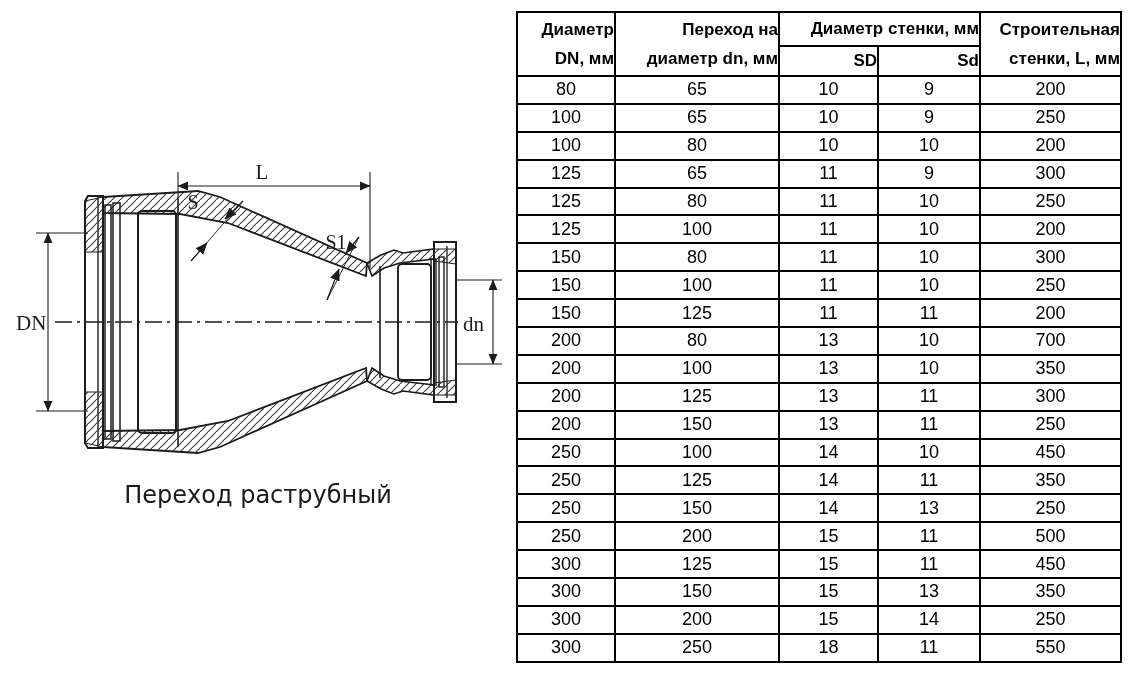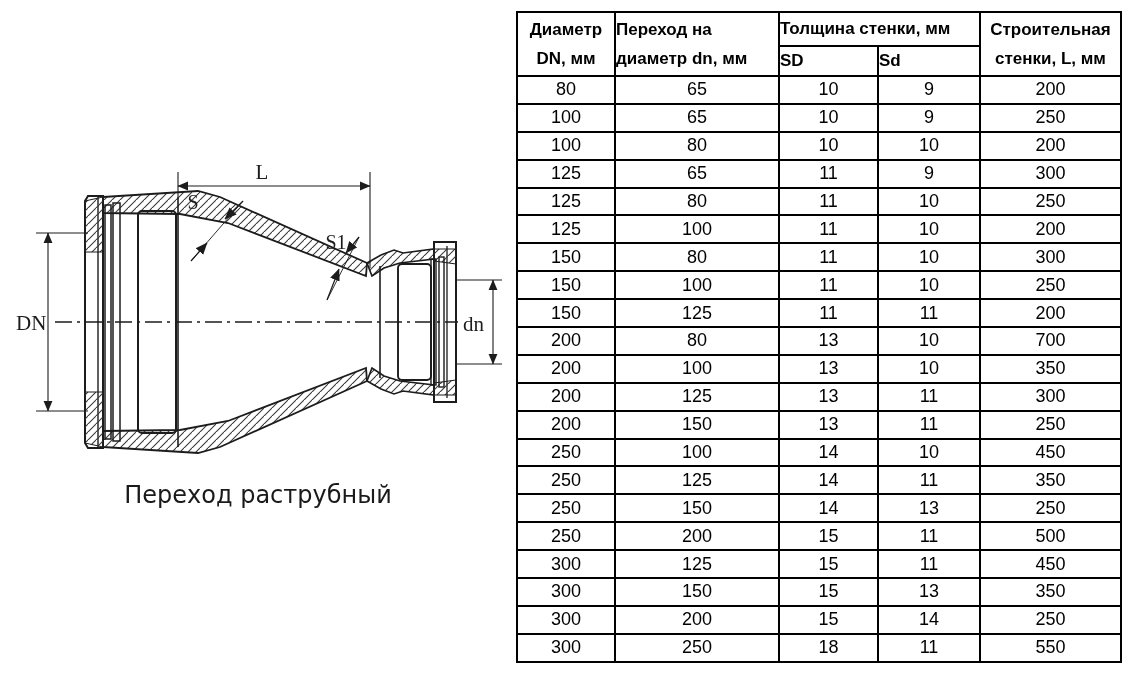--- a/index.html
+++ b/index.html
@@ -20,23 +20,23 @@
   }
   .spec-table th,.spec-table td{
     border:2px solid #000;
     padding:0;
     color:#000;
     overflow:hidden;
     white-space:nowrap;
   }
   .spec-table th{
     font-weight:bold;font-size:17px;line-height:28px;
-    text-align:left;vertical-align:middle;
-  }
-  .spec-table th.al{text-align:center;padding-left:0;}
+    text-align:right;vertical-align:middle;padding-left:23px;
+  }
+  .spec-table th.al{text-align:right;padding-left:0;}
   .spec-table thead tr.h1 th{height:32px;}
   .spec-table thead tr.h2 th{height:28px;margin-left:33px;}
   .spec-table th .hl{display:block;line-height:29px;}
   .spec-table tbody td{
     height:25.9px;font-size:18px;text-align:center;vertical-align:middle;
   }
 </style>
 </head>
 <body>
 
@@ -143,21 +143,21 @@
   <thead>
     <tr class="h1">
       <th rowspan="2" class="al">
         <span class="hl">Диаметр</span>
         <span class="hl">DN, мм</span>
       </th>
       <th rowspan="2">
         <span class="hl">Переход на</span>
         <span class="hl">диаметр dn, мм</span>
       </th>
-      <th colspan="2">Толщина стенки, мм</th>
+      <th colspan="2">Диаметр стенки, мм</th>
       <th rowspan="2" class="al">
         <span class="hl">Строительная</span>
         <span class="hl">стенки, L, мм</span>
       </th>
     </tr>
     <tr class="h2">
       <th>SD</th>
       <th>Sd</th>
     </tr>
   </thead>

